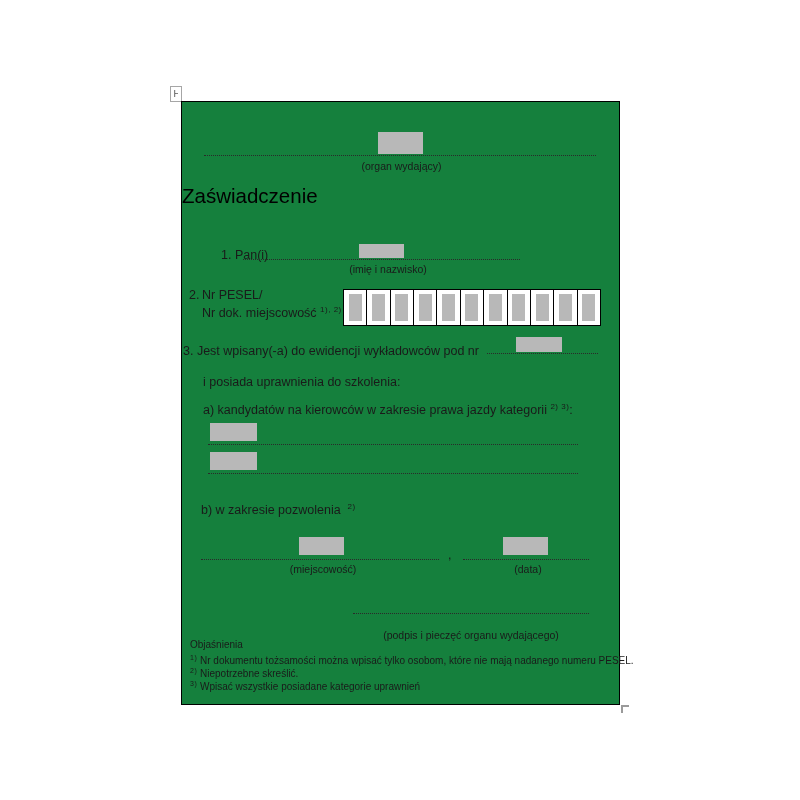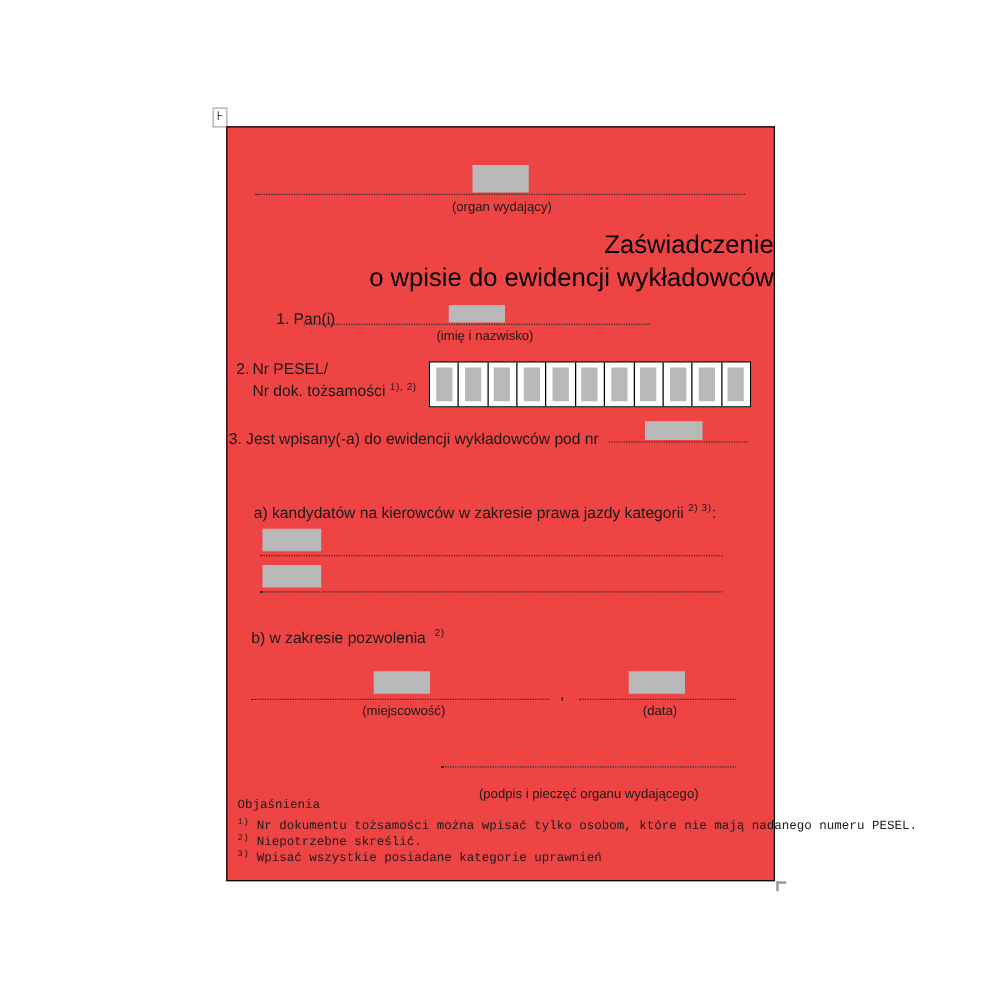--- a/index.html
+++ b/index.html
@@ -13,70 +13,69 @@
     font-size: 10px; line-height: 14px; text-align: center; color: #000;
   }
   .corner-mark {
     position: absolute; left: 621px; top: 705px; width: 8px; height: 8px;
     border-top: 2px solid #9a9a9a; border-left: 2px solid #9a9a9a;
   }
 
   
   .page {
     position: absolute; left: 181px; top: 101px; width: 439px; height: 604px;
-    border: 1.5px solid #000; background: #ef4444;
+    border: 1.5px solid #000; background: #15803d;
   }
   .page .abs { position: absolute; }
 
   .ph { background: #b8b8b8; }
   .dotline { height: 0; border-bottom: 1.5px dotted #2a2a2a; }
 
   .body-text { font-size: 12.5px; white-space: nowrap; }
   .caption { font-size: 10.5px; text-align: center; white-space: nowrap; }
-  .title { width: 100%; text-align: right; font-size: 20.5px; line-height: 27px; color: #000; white-space: nowrap; }
+  .title { width: 100%; text-align: left; font-size: 20.5px; line-height: 27px; color: #000; white-space: nowrap; }
 
   sup.fnref { font-size: 8px; vertical-align: 5px; letter-spacing: 0.5px; }
 
   .pesel-box {
     left: 161px; top: 187px; width: 258px; height: 37px;
     border: 1.5px solid #000; display: flex; background: #fff;
   }
   .pesel-cell { flex: 1 1 0; display: flex; align-items: center; justify-content: center; }
   .pesel-cell + .pesel-cell { border-left: 1.5px solid #000; }
   .pesel-cell .ph-bar { width: 13px; height: 27px; background: #b8b8b8; }
 
-  .notes { font-size: 10px; white-space: nowrap; line-height: 12px; font-family: Liberation Mono, monospace; }
+  .notes { font-size: 10px; white-space: nowrap; line-height: 12px; }
   .notes sup.fnref { vertical-align: 4px; font-size: 7px; }
 </style>
 </head>
 <body>
 
 <div class="anchor-box">⊦</div>
 <div class="corner-mark"></div>
 
 <div class="page">
 
   <div class="abs ph" style="left:196px; top:30px; width:45px; height:22px;"></div>
   <div class="abs dotline" style="left:22px; top:53px; width:392px;"></div>
   <div class="abs caption" style="left:0; top:58px; width:439px;">(organ wydający)</div>
 
   <div class="abs title" style="top:80px;">
     <div>Zaświadczenie</div>
-    <div>o wpisie do ewidencji wykładowców</div>
   </div>
 
   <div class="abs body-text" style="left:7px; top:146px;margin-left:32px;">1. Pan(i)</div>
   <div class="abs ph" style="left:177px; top:142px; width:45px; height:14px;"></div>
   <div class="abs dotline" style="left:61px; top:157px; width:277px;"></div>
   <div class="abs caption" style="left:106px; top:161px; width:200px;">(imię i nazwisko)</div>
 
   <div class="abs body-text" style="left:7px; top:186px;">2.</div>
   <div class="abs body-text" style="left:20px; top:186px; line-height:14.5px;">
     <div>Nr PESEL/</div>
-    <div><span>Nr dok. tożsamości</span>&nbsp;<sup class="fnref">1), 2)</sup></div>
+    <div><span>Nr dok. miejscowość</span>&nbsp;<sup class="fnref">1), 2)</sup></div>
   </div>
   <div class="abs pesel-box">
       <div class="pesel-cell">
         <div class="ph-bar"></div>
       </div>
       <div class="pesel-cell">
         <div class="ph-bar"></div>
       </div>
       <div class="pesel-cell">
         <div class="ph-bar"></div>
@@ -104,20 +103,21 @@
       </div>
       <div class="pesel-cell">
         <div class="ph-bar"></div>
       </div>
     </div>
 
   <div class="abs body-text" style="left:1px; top:242px;">3. Jest wpisany(-a) do ewidencji wykładowców pod nr</div>
   <div class="abs ph" style="left:334px; top:235px; width:46px; height:15px;"></div>
   <div class="abs dotline" style="left:305px; top:251px; width:111px;"></div>
 
+  <div class="abs body-text" style="left:21px; top:273px;">i posiada uprawnienia do szkolenia:</div>
 
   <div class="abs body-text" style="left:21px; top:300px;"><span>a) kandydatów na kierowców w zakresie prawa jazdy kategorii</span>&nbsp;<sup class="fnref">2) 3)</sup><span>:</span></div>
   <div class="abs ph" style="left:28px; top:321px; width:47px; height:18px;"></div>
   <div class="abs dotline" style="left:26px; top:342px; width:370px;"></div>
   <div class="abs ph" style="left:28px; top:350px; width:47px; height:18px;"></div>
   <div class="abs dotline" style="left:26px; top:371px; width:370px;"></div>
 
   <div class="abs body-text" style="left:19px; top:400px;"><span>b) w zakresie pozwolenia</span>&nbsp;&nbsp;<sup class="fnref">2)</sup></div>
 
   <div class="abs ph" style="left:117px; top:435px; width:45px; height:18px;"></div>

